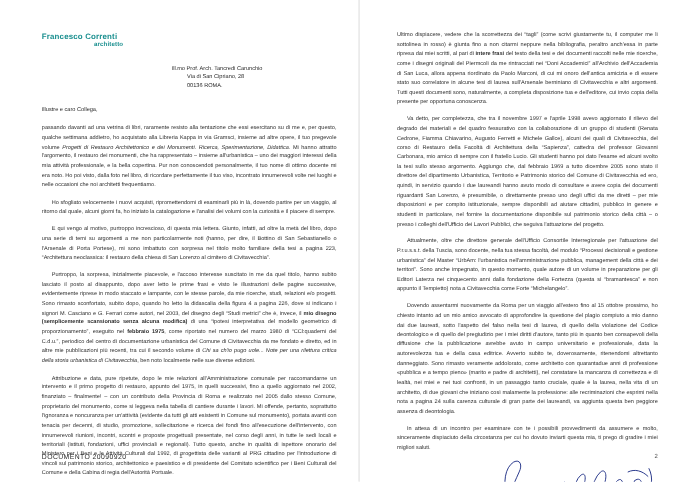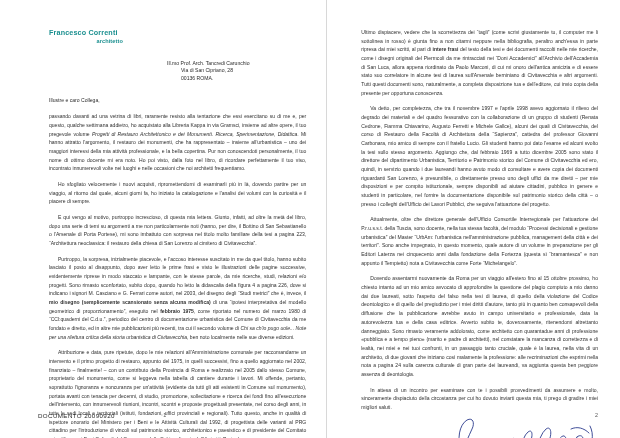--- a/index.html
+++ b/index.html
@@ -20,21 +20,21 @@
     background: #fdfdfd;
   }
   .page {
     position: relative;
     background: #ffffff;
     height: 438px;
     box-sizing: border-box;
   }
   .page-left {
     width: 346px;
-    padding: 28px 20px 0 49px;
+    padding: 28px 20px 0 38px;
     border-right: 1px solid #d8d8d8;
   }
   .page-right {
     width: 310px;
     padding: 28px 22px 0 34px;
   }
 
   
   .letterhead {
     margin-bottom: 16px;

